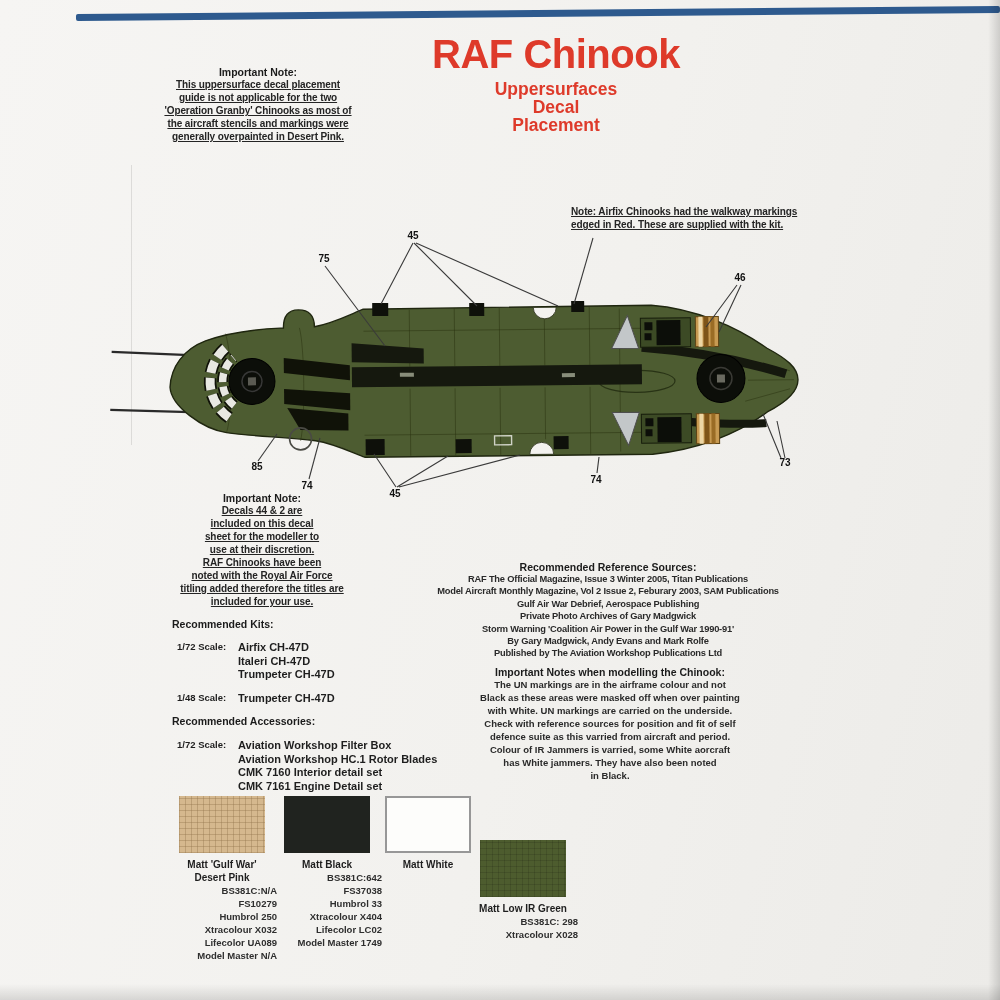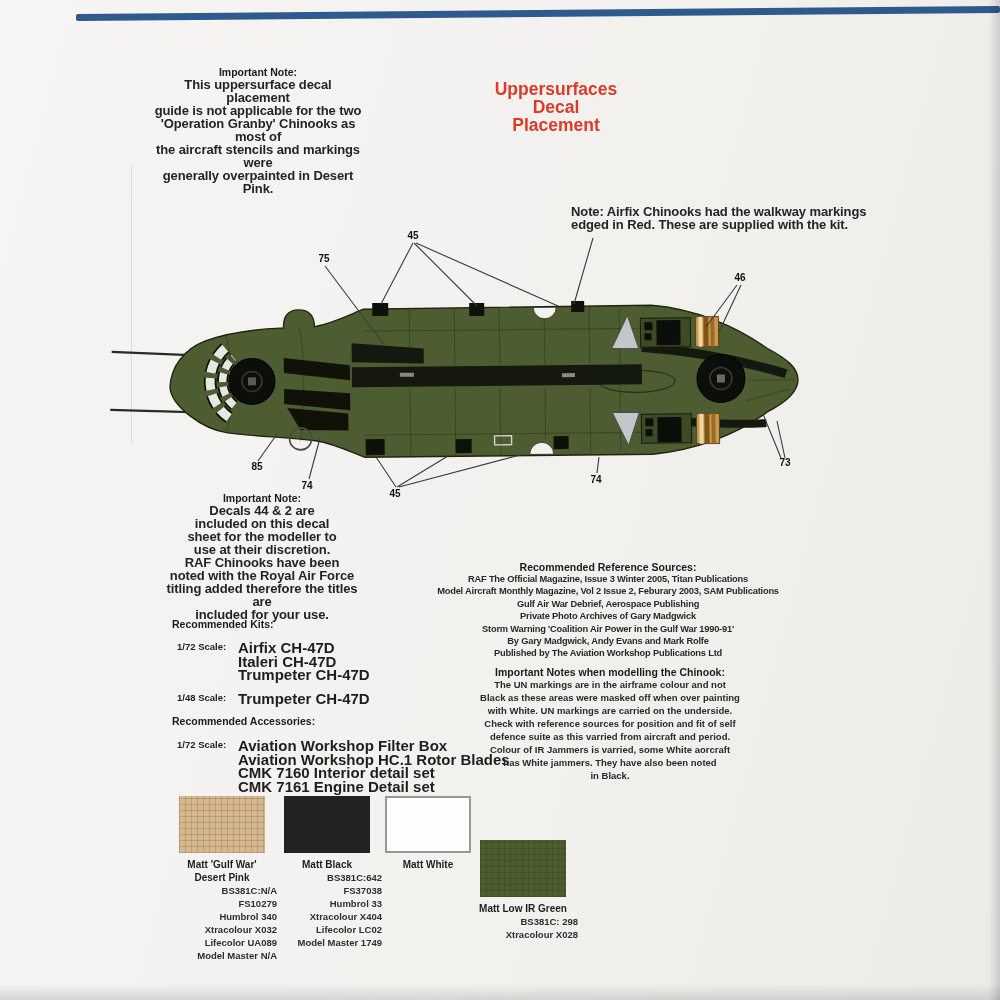--- a/index.html
+++ b/index.html
@@ -5,31 +5,31 @@
   * { margin:0; padding:0; box-sizing:border-box; }
   html,body { width:1000px; height:1000px; }
   body { font-family:"Liberation Sans","DejaVu Sans",sans-serif; }
   #page {
     position:relative; width:1000px; height:1000px; overflow:hidden;
     background:linear-gradient(105deg,#f6f5f3 0%,#f2f1ee 55%,#ecebe8 100%);
     color:#1e1e1e;
   }
   .abs { position:absolute; }
   .pre { white-space:pre-line; }
-  .note { font-size:13px; line-height:13px; font-weight:700; letter-spacing:-0.1px; color:#242424; }
+  .note { font-size:10px; line-height:13px; font-weight:700; letter-spacing:-0.1px; color:#242424;text-decoration:underline; }
   .heading { font-size:10.5px; font-weight:700; color:#1b1b1b; }
   .title { font-size:40px; font-weight:700; letter-spacing:-0.5px; text-align:center; }
   .subtitle { font-size:17.5px; line-height:18px; font-weight:700; text-align:center; }
   .center { text-align:center; }
   .rule-blue { height:7px; transform:rotate(-0.5deg); transform-origin:left center; border-radius:2px; }
   .edge-right { right:0; top:0; width:12px; height:1000px; background:linear-gradient(90deg,rgba(0,0,0,0),rgba(0,0,0,0.14)); }
   .edge-bottom { left:0; bottom:0; width:1000px; height:16px; background:linear-gradient(180deg,rgba(0,0,0,0),rgba(0,0,0,0.12)); }
   .scan-line { left:131px; top:165px; width:1px; height:280px; background:rgba(0,0,0,0.10); }
   .kit-scale { font-size:9.5px; font-weight:700; }
-  .kit-items { font-size:15px; line-height:13.5px; font-weight:700; }
+  .kit-items { font-size:11px; line-height:13.5px; font-weight:700; }
   .ref-body { font-size:9.3px; line-height:12.4px; font-weight:700; letter-spacing:-0.2px; color:#2a2a2a; }
   .model-body { font-size:9.5px; line-height:13px; font-weight:700; color:#2a2a2a; }
   .paint-col { width:110px; text-align:center; }
   .swatch { width:86px; height:57px; margin:0 auto 5px auto; }
   .swatch-grid {
     background-image:
       repeating-linear-gradient(0deg, rgba(140,110,70,0.35) 0 1px, transparent 1px 6px),
       repeating-linear-gradient(90deg, rgba(140,110,70,0.35) 0 1px, transparent 1px 6px);
   }
   .swatch-grid-dark {
@@ -45,20 +45,21 @@
 </head>
 <body>
 
 <div id="page">
 
   <div class="abs rule-blue" style="left: 76px; top: 14px; width: 924px; background-color: rgb(46, 90, 142);"></div>
   <div class="abs edge-right"></div>
   <div class="abs edge-bottom"></div>
   <div class="abs scan-line"></div>
 
+  <div class="abs title" style="left: 380px; top: 32px; width: 352px; color: rgb(222, 58, 42);">RAF Chinook</div>
   <div class="abs subtitle pre" style="left: 380px; top: 80px; width: 352px; color: rgb(222, 58, 42);">Uppersurfaces
 Decal
 Placement</div>
 
   <div class="abs" style="left:153px; top:66px; width:210px;">
     <div class="heading center">Important Note:</div>
     <div class="note pre center">This uppersurface decal placement
 guide is not applicable for the two
 'Operation Granby' Chinooks as most of
 the aircraft stencils and markings were
@@ -242,21 +243,21 @@
 has White jammers. They have also been noted
 in Black.</div>
   </div>
 
   <div class="abs paint-col" style="left:167px; top:796px;">
     <div class="swatch swatch-grid" style="background-color: rgb(213, 184, 142);"></div>
     <div class="paint-name pre">Matt 'Gulf War'
 Desert Pink</div>
     <div class="paint-codes pre">BS381C:N/A
 FS10279
-Humbrol 340
+Humbrol 250
 Xtracolour X032
 Lifecolor UA089
 Model Master N/A</div>
   </div>
   <div class="abs paint-col" style="left:272px; top:796px;">
     <div class="swatch" style="background-color: rgb(32, 35, 31);"></div>
     <div class="paint-name pre">Matt Black</div>
     <div class="paint-codes pre">BS381C:642
 FS37038
 Humbrol 33

